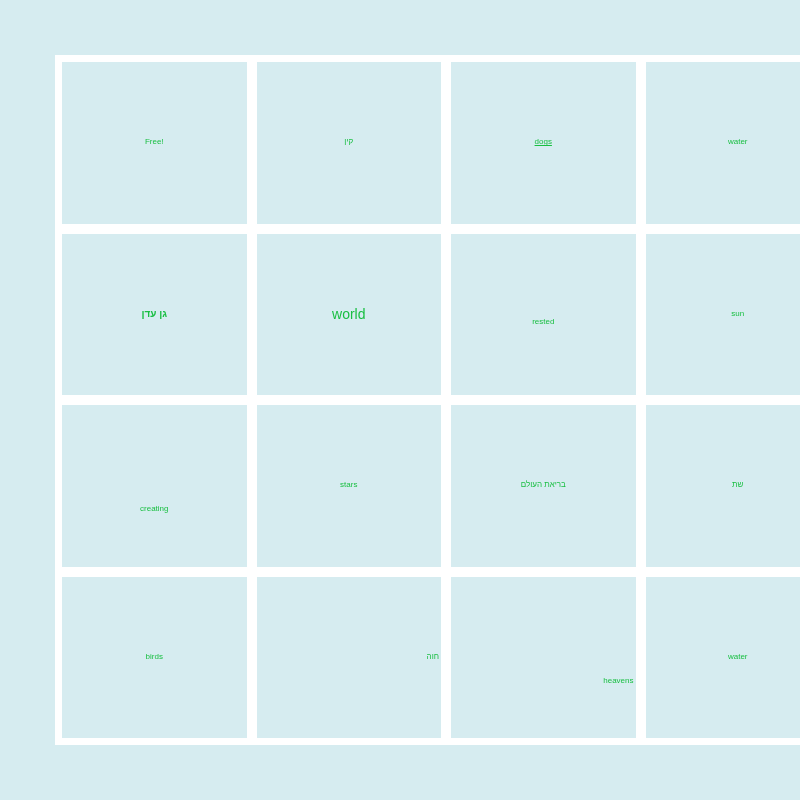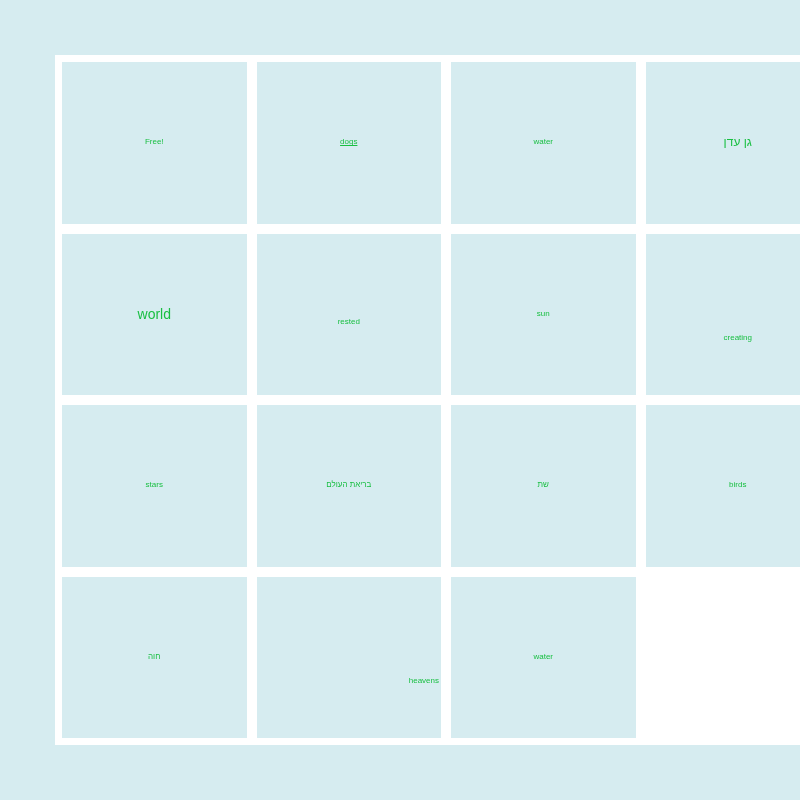--- a/index.html
+++ b/index.html
@@ -54,27 +54,30 @@
   .rtl { direction: rtl; unicode-bidi: embed; }
 </style>
 </head>
 <body>
 
 <div id="bingo-card">
     <div class="bingo-cell">
       <span class="cell-text s-lg" style="font-size: 8px;">Free!</span>
     </div>
     <div class="bingo-cell">
+      <span class="cell-text s-lg rtl" style="font-size: 8px;">קין</span>
+    </div>
+    <div class="bingo-cell">
       <span class="cell-text s-lg" style="font-size: 8px; text-decoration: underline;">dogs</span>
     </div>
     <div class="bingo-cell">
       <span class="cell-text s-md" style="font-size: 8px;">water</span>
     </div>
     <div class="bingo-cell">
-      <span class="cell-text s-md rtl" style="font-size: 12px;">גן עדן</span>
+      <span class="cell-text s-md rtl" style="font-size: 10px; font-weight: bold;">גן עדן</span>
     </div>
     <div class="bingo-cell">
       <span class="cell-text s-md" style="font-size: 14px;">world</span>
     </div>
     <div class="bingo-cell">
       <span class="cell-text s-sm" style="font-size: 8px; margin-top: 17px;">rested</span>
     </div>
     <div class="bingo-cell">
       <span class="cell-text s-xl" style="font-size: 8px;">sun</span>
     </div>
@@ -87,21 +90,21 @@
     <div class="bingo-cell">
       <span class="cell-text s-md rtl" style="font-size: 8px;">בריאת העולם</span>
     </div>
     <div class="bingo-cell">
       <span class="cell-text s-xl rtl" style="font-size: 8px;">שת</span>
     </div>
     <div class="bingo-cell">
       <span class="cell-text s-lg" style="font-size: 8px;">birds</span>
     </div>
     <div class="bingo-cell">
-      <span class="cell-text s-lg rtl" style="font-size: 8px;">חוה</span>
+      <span class="cell-text s-lg rtl" style="font-size: 8px; text-align: right;">חוה</span>
     </div>
     <div class="bingo-cell">
       <span class="cell-text s-xs" style="font-size: 8px; text-align: right;">heavens</span>
     </div>
     <div class="bingo-cell">
       <span class="cell-text s-xl" style="font-size: 8px;">water</span>
     </div>
   </div>
 
 </body></html>

